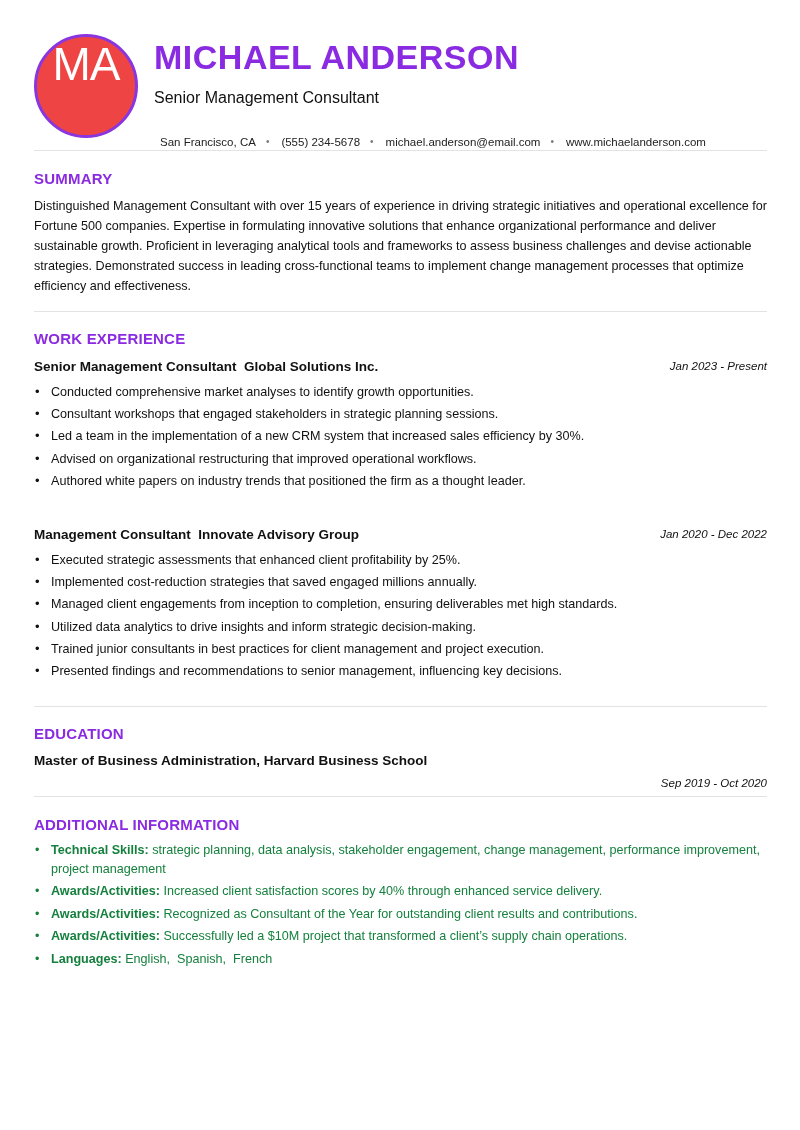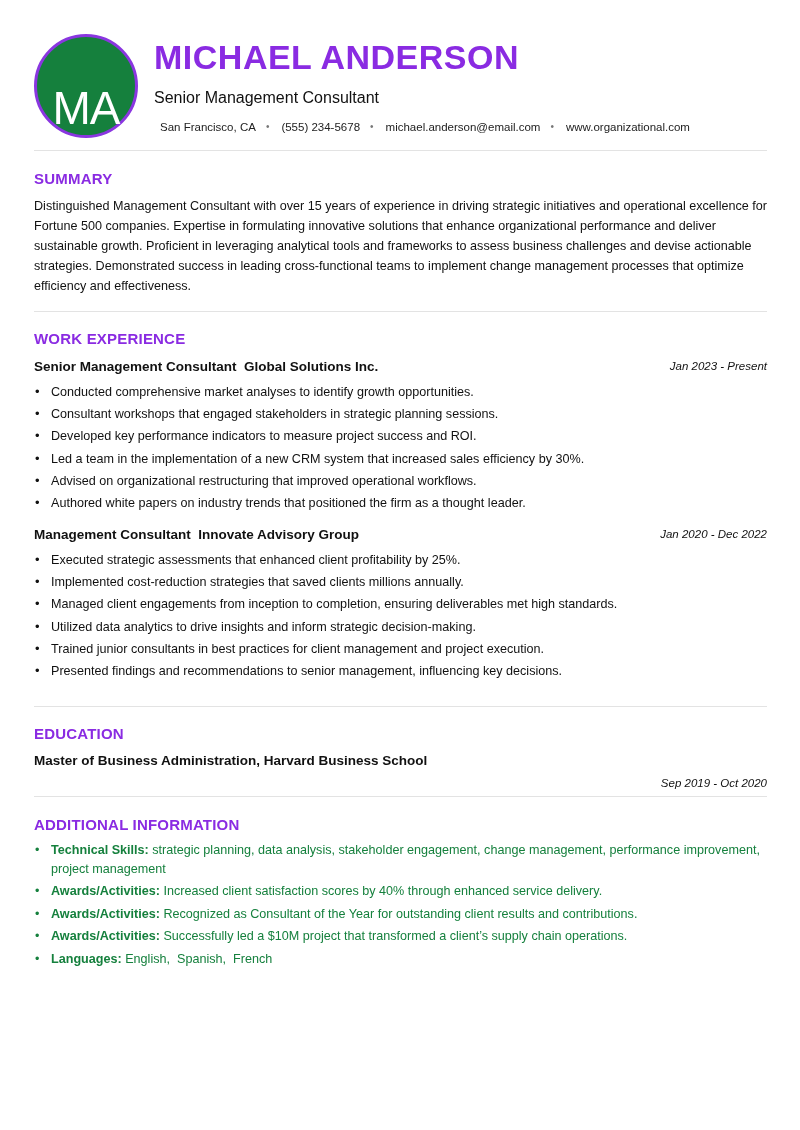--- a/index.html
+++ b/index.html
@@ -2,26 +2,26 @@
 <html><head>
 <meta charset="utf-8">
 <style>
   * { box-sizing: border-box; margin: 0; padding: 0; }
   html, body { width: 800px; height: 1130px; background: #ffffff; }
   body { font-family: "Liberation Sans", sans-serif; color: #111111; position: relative; overflow: hidden; }
 
   .header { position: absolute; left: 34px; top: 34px; width: 733px; height: 105px; }
   .avatar {
     position: absolute; left: 0; top: 0; width: 104px; height: 104px; border-radius: 50%;
-    background: #15803d; border: 3px solid #8a36e0; display: flex; align-items: flex-end; justify-content: center;
+    background: #ef4444; border: 3px solid #8a36e0; display: flex; align-items: flex-start; justify-content: center;
   }
   .avatar span { color: #ffffff; font-size: 46px; letter-spacing: -1px; font-family: "Liberation Sans", sans-serif; }
   .name { position: absolute; left: 120px; top: 4px; font-size: 34px; font-weight: bold; color: #8a2be2; letter-spacing: 0.5px; white-space: nowrap; }
   .title { position: absolute; left: 120px; top: 55px; font-size: 16px; color: #111; white-space: nowrap; }
-  .contact { position: absolute; left: 126px; top: 87px; font-size: 11.5px; color: #222; white-space: nowrap; display: flex; }
+  .contact { position: absolute; left: 126px; top: 102px; font-size: 11.5px; color: #222; white-space: nowrap; display: flex; }
   .contact .sep { color: #777; margin: 0 12px 0 10px; font-size: 10px; }
 
   .divider { position: absolute; left: 34px; width: 733px; height: 1px; background: #e3e3e3; }
 
   .section-title { position: absolute; left: 34px; font-size: 15px; font-weight: bold; color: #8a2be2; letter-spacing: 0.2px; text-align: right; }
   .summary { position: absolute; left: 34px; top: 196px; width: 738px; font-size: 12.6px; line-height: 20px; color: #111; }
 
   .job-head { position: absolute; left: 34px; width: 733px; font-size: 13.5px; font-weight: bold; }
   .job-head .date { position: absolute; right: 0; top: 1px; font-weight: normal; font-style: italic; font-size: 11.5px; text-align: center; }
   .bullets { position: absolute; left: 34px; width: 733px; list-style: none; }
@@ -46,55 +46,54 @@
   </div>
   <div class="name">MICHAEL ANDERSON</div>
   <div class="title">Senior Management Consultant</div>
   <div class="contact">
     <span>San Francisco, CA</span>
     <span class="sep">•</span>
     <span>(555) 234-5678</span>
     <span class="sep">•</span>
     <span>michael.anderson@email.com</span>
     <span class="sep">•</span>
-    <span>www.organizational.com</span>
+    <span>www.michaelanderson.com</span>
   </div>
 </div>
 
 <div class="divider" style="top:150px"></div>
 
 <div class="section-title" style="top:170px">SUMMARY</div>
 <p class="summary">Distinguished Management Consultant with over 15 years of experience in driving strategic initiatives and operational excellence for Fortune 500 companies. Expertise in formulating innovative solutions that enhance organizational performance and deliver sustainable growth. Proficient in leveraging analytical tools and frameworks to assess business challenges and devise actionable strategies. Demonstrated success in leading cross-functional teams to implement change management processes that optimize efficiency and effectiveness.</p>
 
 <div class="divider" style="top:311px"></div>
 
 <div class="section-title" style="top:330px">WORK EXPERIENCE</div>
 
 <div class="job-head" style="top:359px">
   <span>Senior Management Consultant</span>&nbsp;
   <span>Global Solutions Inc.</span>
   <span class="date">Jan 2023 - Present</span>
 </div>
 <ul class="bullets" style="top:381px">
   <li>Conducted comprehensive market analyses to identify growth opportunities.</li>
   <li>Consultant workshops that engaged stakeholders in strategic planning sessions.</li>
-  <li>Developed key performance indicators to measure project success and ROI.</li>
   <li>Led a team in the implementation of a new CRM system that increased sales efficiency by 30%.</li>
   <li>Advised on organizational restructuring that improved operational workflows.</li>
   <li>Authored white papers on industry trends that positioned the firm as a thought leader.</li>
 </ul>
 
 <div class="job-head" style="top:527px">
   <span>Management Consultant</span>&nbsp;
   <span>Innovate Advisory Group</span>
   <span class="date">Jan 2020 - Dec 2022</span>
 </div>
 <ul class="bullets" style="top:549px">
   <li>Executed strategic assessments that enhanced client profitability by 25%.</li>
-  <li>Implemented cost-reduction strategies that saved clients millions annually.</li>
+  <li>Implemented cost-reduction strategies that saved engaged millions annually.</li>
   <li>Managed client engagements from inception to completion, ensuring deliverables met high standards.</li>
   <li>Utilized data analytics to drive insights and inform strategic decision-making.</li>
   <li>Trained junior consultants in best practices for client management and project execution.</li>
   <li>Presented findings and recommendations to senior management, influencing key decisions.</li>
 </ul>
 
 <div class="divider" style="top:706px"></div>
 
 <div class="section-title" style="top:725px">EDUCATION</div>
 <div class="edu">

